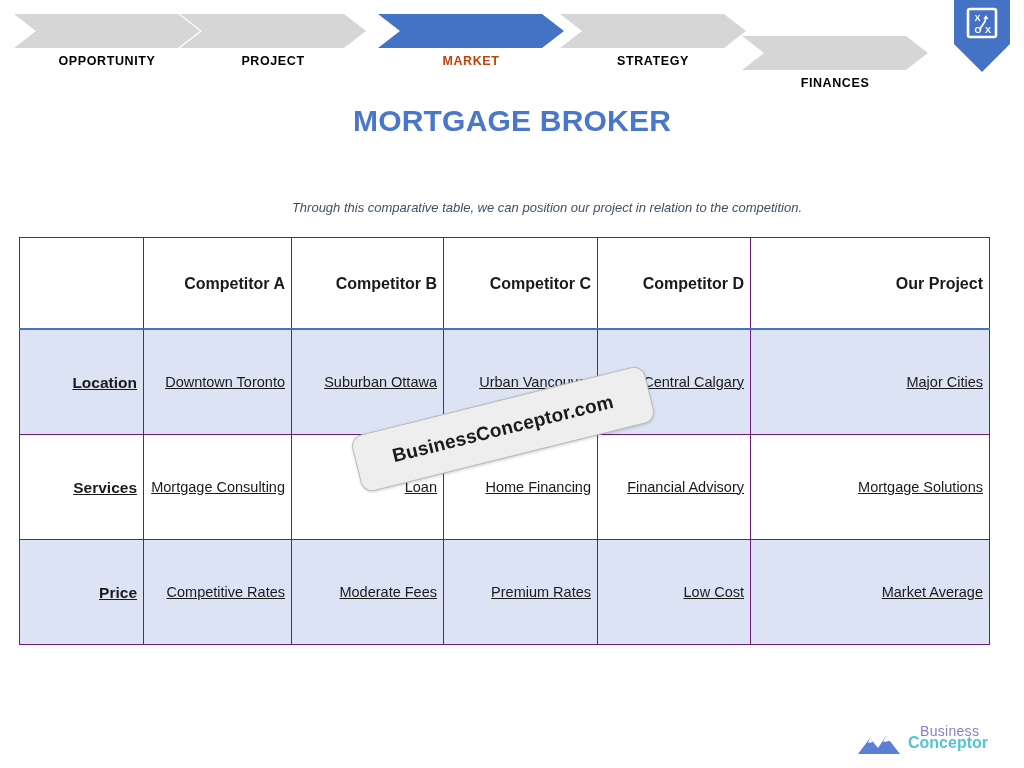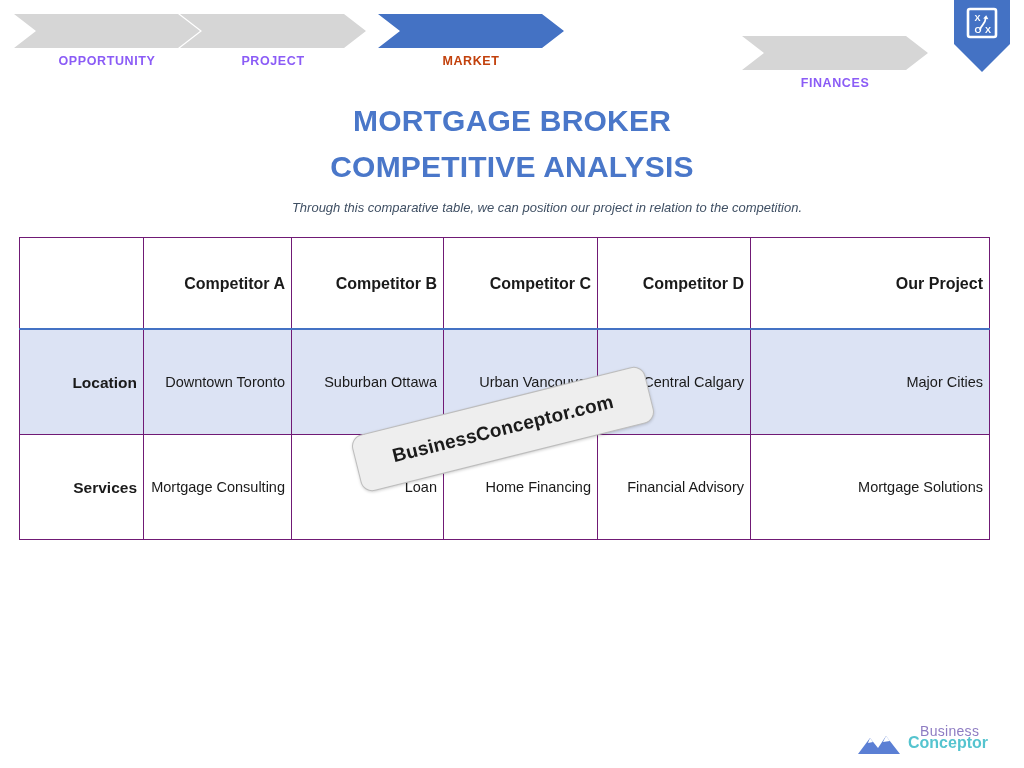--- a/index.html
+++ b/index.html
@@ -42,21 +42,21 @@
   }
   .step-label {
     position: absolute;
     top: 40px;
     left: 0;
     width: 100%;
     text-align: center;
     font-size: 12.5px;
     font-weight: bold;
     letter-spacing: 0.6px;
-    color: #8b5cf6;
+    color: #000000;
   }
   .step.active .step-label {
     color: #c2410c;
   }
 
   
   .pin {
     position: absolute;
     right: 14px;
     top: -2px;
@@ -132,20 +132,21 @@
     border-bottom: 2px solid #4472c4;
   }
   table.compare thead th.corner {
     background: #ffffff;
   }
   table.compare tbody tr.shaded td {
     background: #dce3f4;
   }
   table.compare tbody tr td {
     height: 96px;
+    text-decoration: underline;
   }
   table.compare td.rowhead {
     font-weight: bold;
     font-size: 15.5px;
   }
 
   
   col.c0 { width: 124px; }
   col.c1 { width: 148px; }
   col.c2 { width: 152px; }
@@ -219,20 +220,24 @@
   <div class="step" id="step1" style="left:180px; width:186px;">
     <div class="step-shape"></div>
     <div class="step-label">PROJECT</div>
   </div>
 
   <div class="step active" id="step2" style="left:378px; width:186px;">
     <div class="step-shape"></div>
     <div class="step-label">MARKET</div>
   </div>
 
+  <div class="step" id="step3" style="left:560px; width:186px;">
+    <div class="step-shape"></div>
+    <div class="step-label">STRATEGY</div>
+  </div>
 
   <div class="step" id="step4" style="left:742px; width:186px;margin-top:22px;">
     <div class="step-shape"></div>
     <div class="step-label">FINANCES</div>
   </div>
 
   <div class="pin">
     <div class="pin-body"></div>
     <svg class="pin-icon" width="34" height="34" viewBox="0 0 34 34">
       <rect x="3" y="3" width="28" height="28" rx="2" fill="none" stroke="#ffffff" stroke-width="2.6"></rect>
@@ -240,21 +245,20 @@
       <text x="9.5" y="27" font-family="'Liberation Sans',sans-serif" font-size="9" font-weight="bold" fill="#ffffff">O</text>
       <text x="20" y="27" font-family="'Liberation Sans',sans-serif" font-size="9" font-weight="bold" fill="#ffffff">X</text>
       <path d="M15 24 C 16 18, 20 20, 21 11" fill="none" stroke="#ffffff" stroke-width="1.8"></path>
       <path d="M18.2 12.6 L21.2 9.2 L23.4 13.2 Z" fill="#ffffff"></path>
     </svg>
   </div>
 </div>
 
 <div class="title">
   <div>MORTGAGE BROKER</div>
-  <div>COMPETITIVE ANALYSIS</div>
 </div>
 
 <div class="subtitle">Through this comparative table, we can position our project in relation to the competition.</div>
 
 <div class="table-wrap">
   <table class="compare">
     <colgroup>
       <col class="c0">
         <col class="c1">
         <col class="c2">
@@ -282,20 +286,28 @@
         <td>Major Cities</td>
       </tr>
       <tr>
         <td class="rowhead">Services</td>
         <td>Mortgage Consulting</td>
         <td>Loan</td>
         <td>Home Financing</td>
         <td>Financial Advisory</td>
         <td>Mortgage Solutions</td>
       </tr>
+      <tr class="shaded">
+        <td class="rowhead">Price</td>
+        <td>Competitive Rates</td>
+        <td>Moderate Fees</td>
+        <td>Premium Rates</td>
+        <td>Low Cost</td>
+        <td>Market Average</td>
+      </tr>
     </tbody>
   </table>
 </div>
 
 <div class="watermark">
   <span class="watermark-text">BusinessConceptor.com</span>
 </div>
 
 <div class="footer-logo">
   <svg width="60" height="28" viewBox="0 0 60 28" style="position:absolute;left:0;top:6px;">

